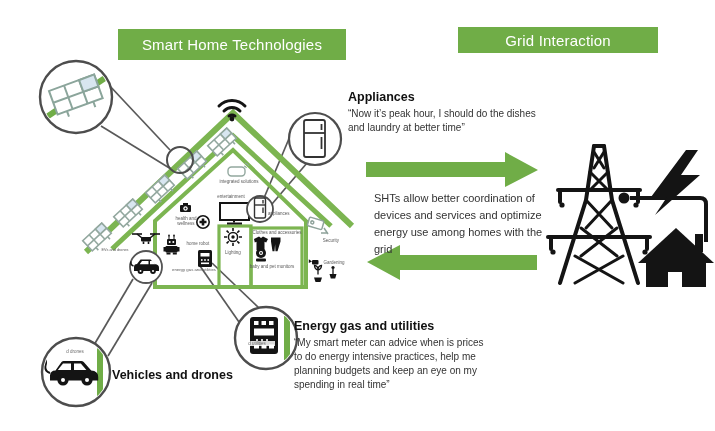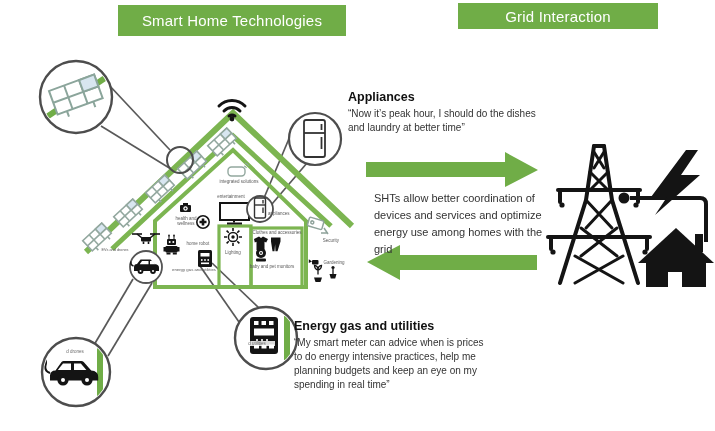--- a/index.html
+++ b/index.html
@@ -5,20 +5,21 @@
   html,body{margin:0;padding:0;}
   body{
     width:715px;height:431px;position:relative;overflow:hidden;background:#fff;
     font-family:"Liberation Sans", sans-serif;color:#1a1a1a;
   }
   .abs{position:absolute;}
   .hdr{
     position:absolute;background:var(--green,#70ad47);color:#fff;
     font-size:15px;display:flex;align-items:center;justify-content:center;
     letter-spacing:.2px;
+    margin-top:24px;
   }
   .blk{position:absolute;}
   .blk h3{margin:0;font-size:12.5px;line-height:1.18;font-weight:bold;color:#111;}
   .blk p{margin:2px 0 0 0;font-size:10px;line-height:1.42;color:#333;}
   .gridtext{position:absolute;font-size:11px;line-height:1.55;color:#333;}
   .lbl{
     position:absolute;font-size:4.5px;line-height:1.2;color:#5a5a5a;
     text-align:center;
   }
   .chip{background:rgba(255,255,255,.85);color:#6a6a6a;}
@@ -307,20 +308,21 @@
 </div>
 
 <div class="gridtext" style="left:374px;top:190px;width:176px">SHTs  allow better coordination of devices and services and optimize energy use among homes with the grid</div>
 
 <div class="blk" style="left:294px;top:319px;width:200px">
   <h3>Energy gas and utilities</h3>
   <p>“My smart meter can advice when is prices to do energy intensive practices, help me planning budgets and keep an eye on my spending in real time”</p>
 </div>
 
 <div class="blk" style="left:112px;top:368px;width:178px">
+  <h3>Vehicles and drones</h3>
 </div>
 
 <div class="lbl" style="left:214px;top:179px;width:50px">integrated solutions</div>
 <div class="lbl" style="left:207px;top:194px;width:48px">entertainment</div>
 <div class="lbl" style="left:170px;top:216px;width:32px">health and wellness</div>
 <div class="lbl" style="left:180px;top:241px;width:36px">home robot</div>
 <div class="lbl" style="left:218px;top:250px;width:30px">Lighting</div>
 <div class="lbl" style="left:166px;top:266.5px;width:56px;font-size:4.3px">energy gas and utilities</div>
 <div class="lbl" style="left:250px;top:230px;width:54px">Clothes and accessories</div>
 <div class="lbl" style="left:246px;top:263.5px;width:52px">baby and pet monitors</div>

